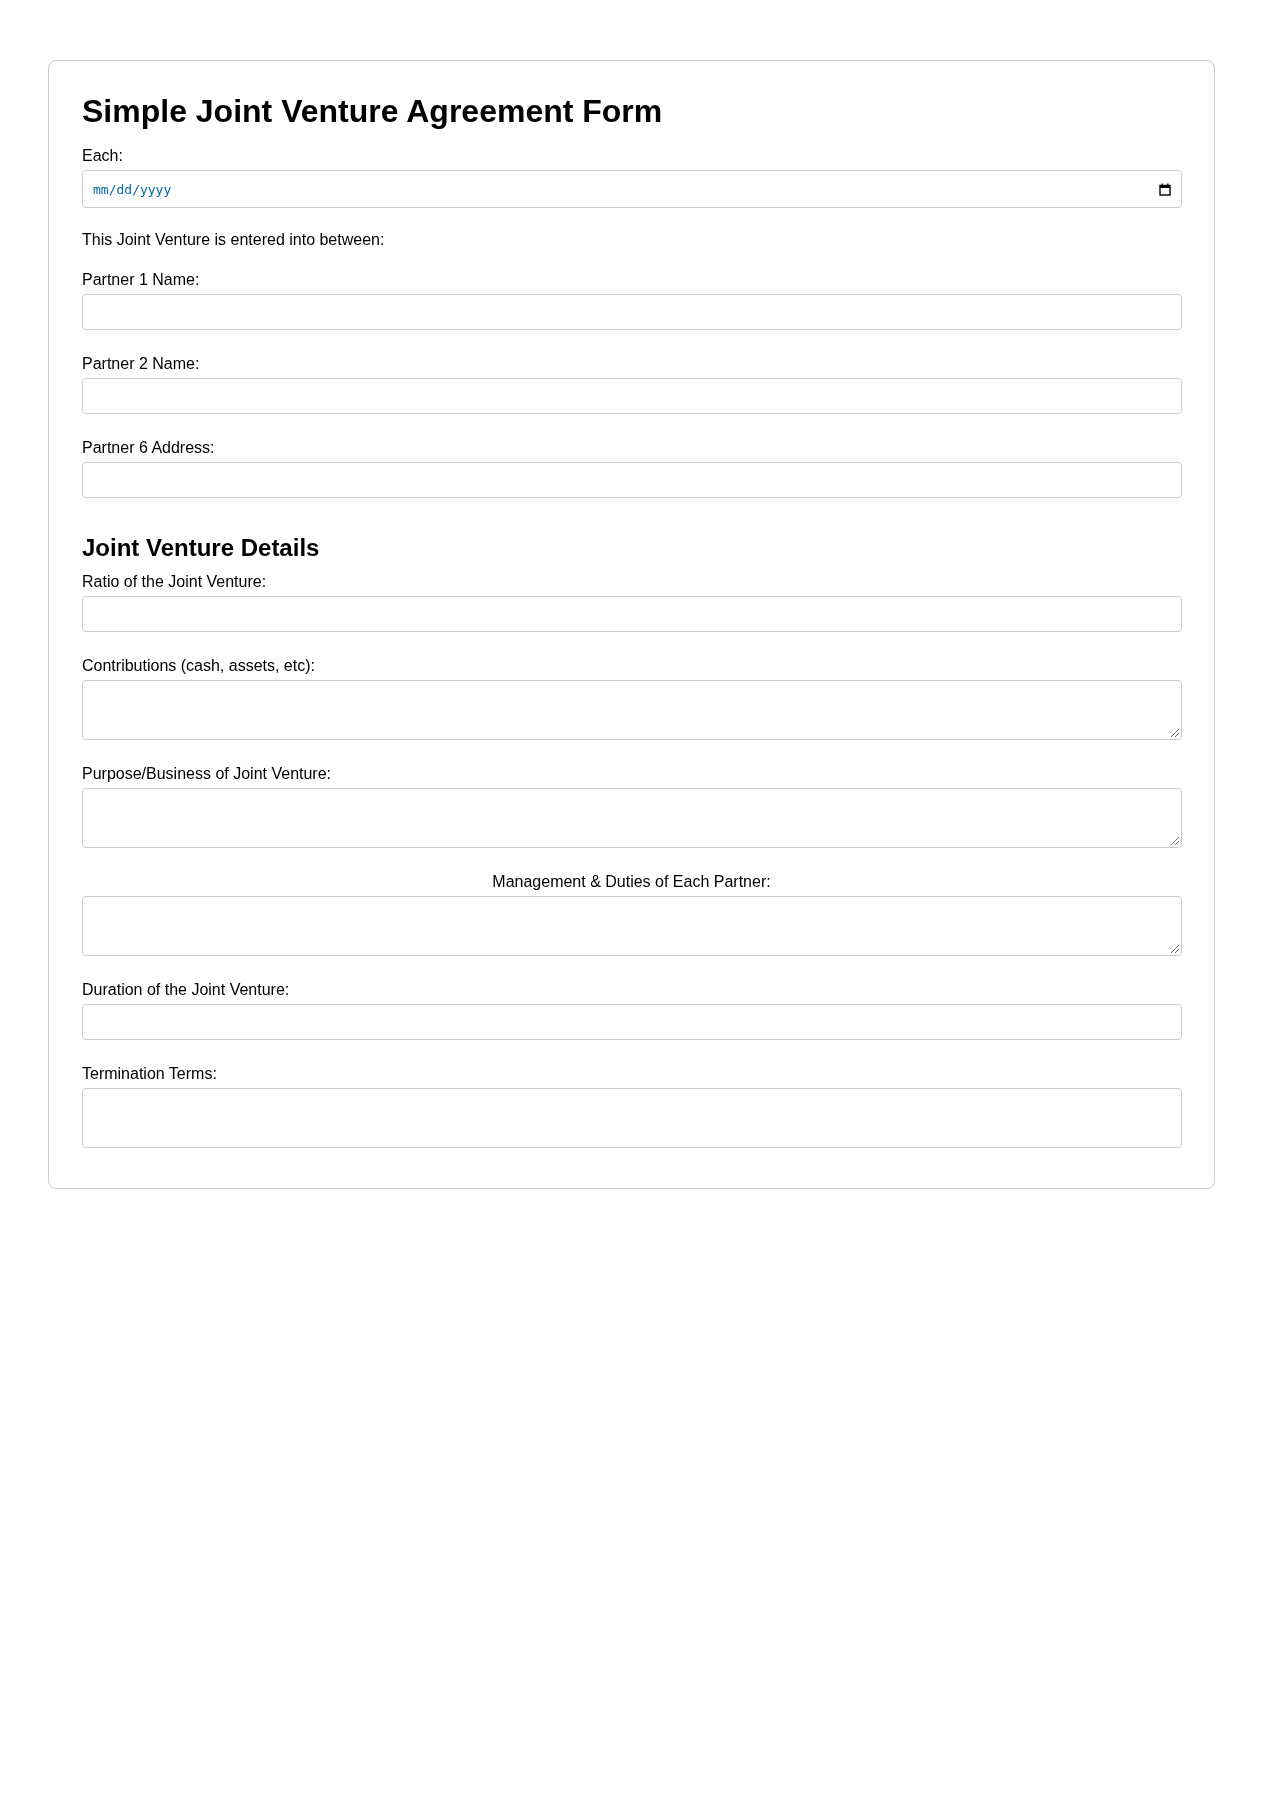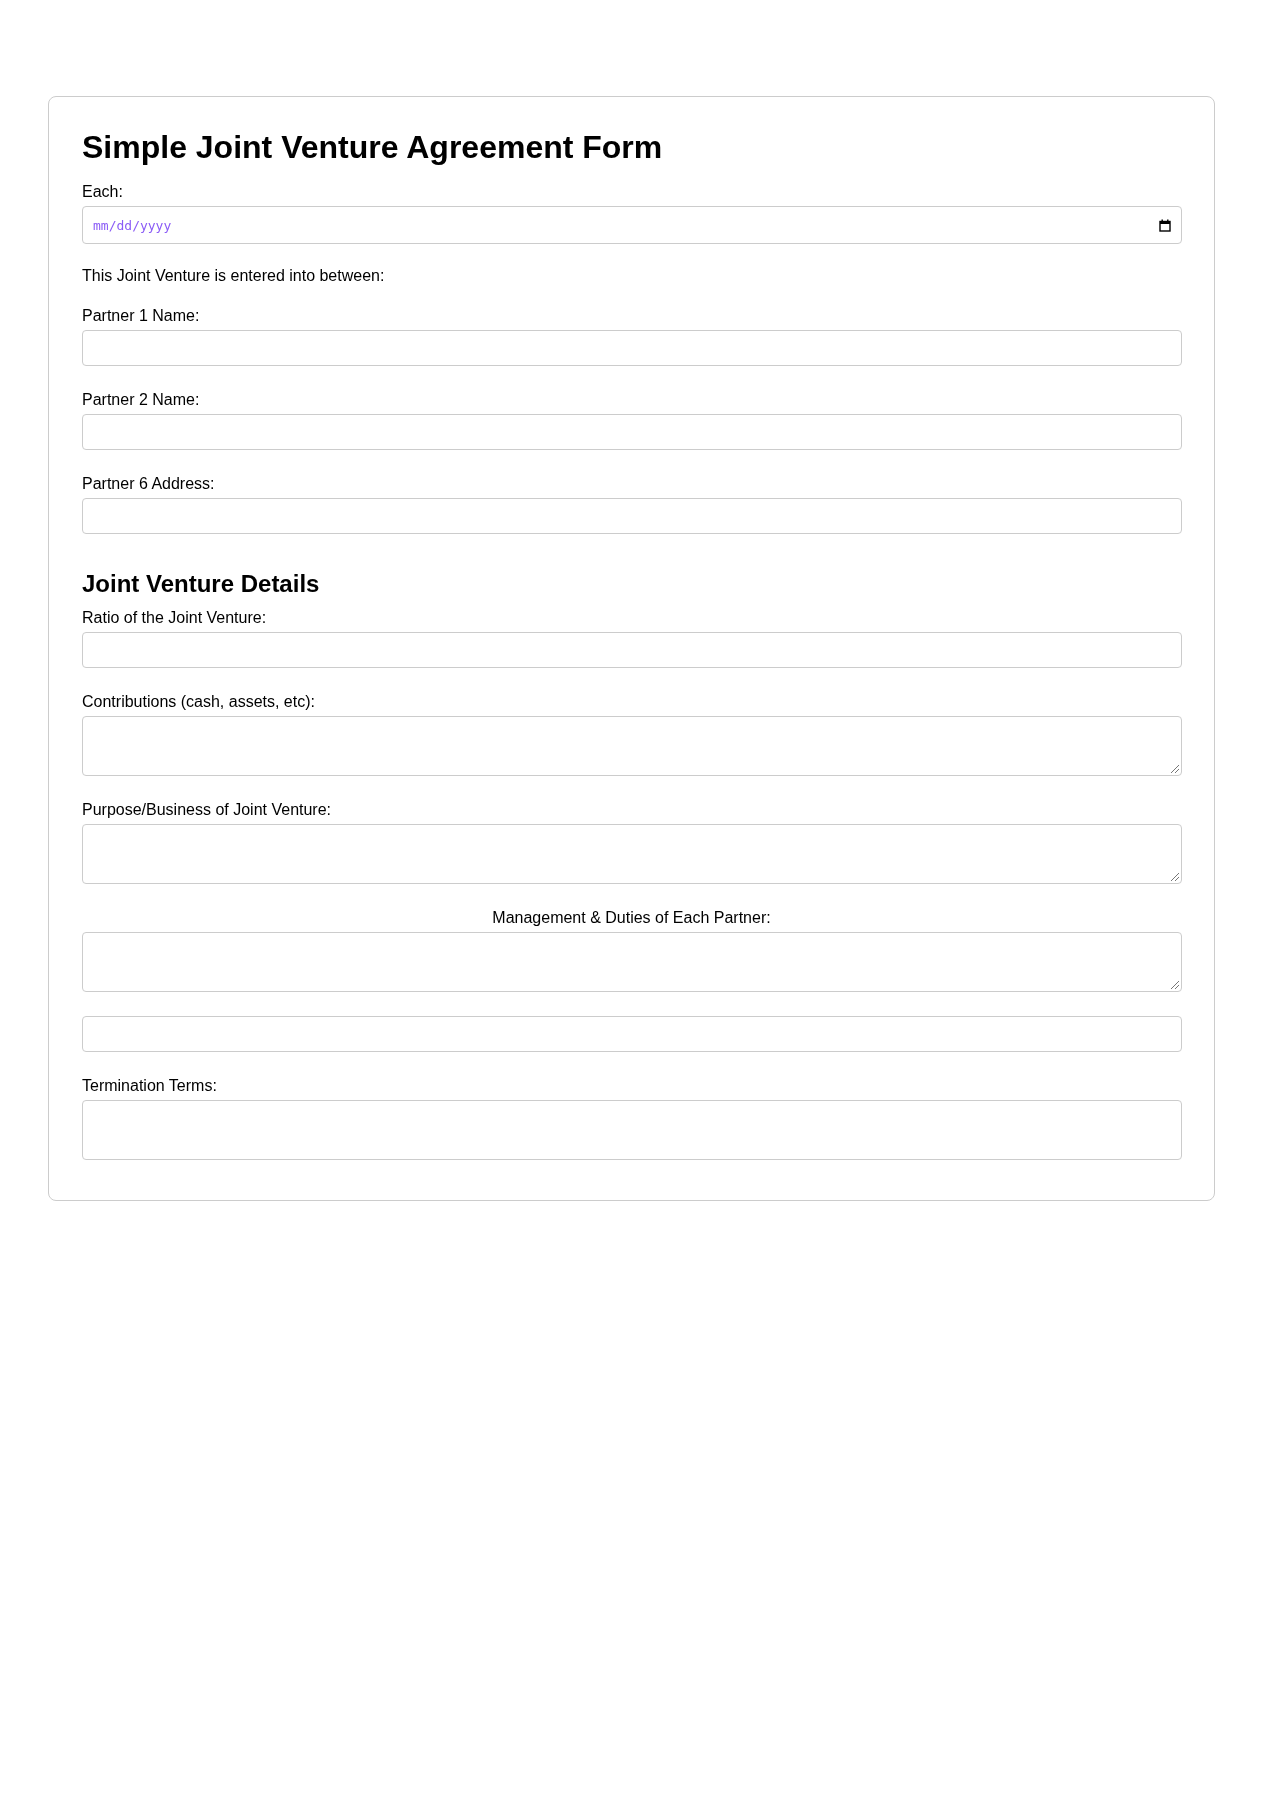--- a/index.html
+++ b/index.html
@@ -12,21 +12,20 @@
       font-family: "Liberation Sans", sans-serif;
       color: #000;
     }
     .viewport-clip {
       position: absolute;
       left: 0;
       top: 0;
       width: 1263px;
       height: 1299px;
       overflow: hidden;
-      margin-top: 36px;
     }
     .card {
       position: absolute;
       left: 48px;
       top: 60px;
       width: 1099px;
       padding: 0 33px 40px 33px;
       border: 1px solid #cccccc;
       border-radius: 8px;
       background: #fff;
@@ -70,21 +69,21 @@
       outline: none;
     }
     .date-box {
       height: 38px;
       font-family: "DejaVu Sans Mono", monospace;
       font-size: 13px;
       padding: 0 10px;
       display: flex;
       align-items: center;
       justify-content: space-between;
-      color: #8b5cf6;
+      color: #0369a1;
     }
     .textarea-box {
       height: 60px;
       resize: vertical;
     }
     .resize-grip {
       position: absolute;
       right: 2px;
       bottom: 2px;
       width: 8px;
@@ -162,20 +161,21 @@
 
 
     <div class="field" style="margin-top:24px;text-align:center;">
       <label>Management &amp; Duties of Each Partner:</label>
       <div class="input-box textarea-box">
         <span class="resize-grip"></span>
       </div>
     </div>
 
     <div class="field" style="margin-top:24px;">
+      <label>Duration of the Joint Venture:</label>
       <input class="input-box" type="text" value="" style="">
     </div>
 
     <div class="field" style="margin-top:24px;">
       <label>Termination Terms:</label>
       <div class="input-box textarea-box">
         
       </div>
     </div>
 

